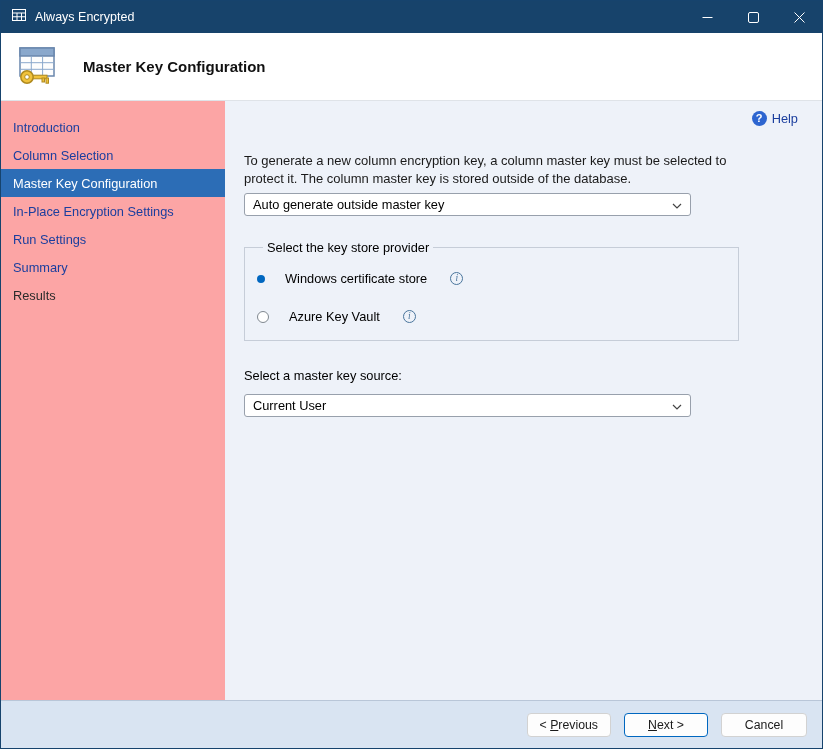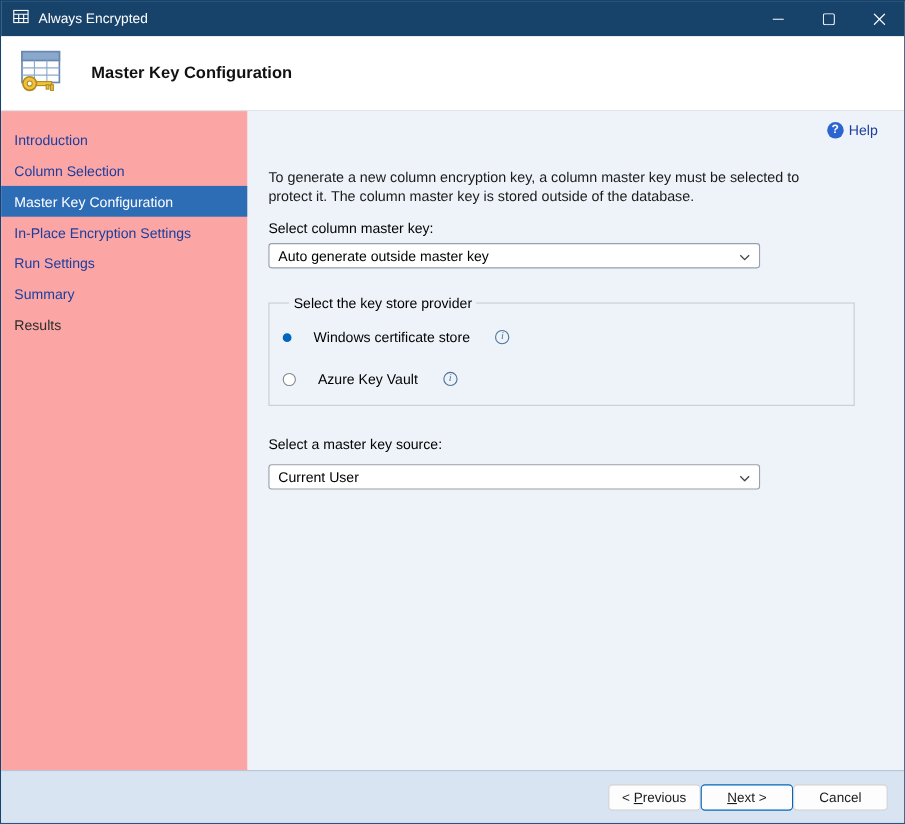--- a/index.html
+++ b/index.html
@@ -41,37 +41,37 @@
 
   .field-label { margin-top:13px; font-size:12.8px; color:#000; }
   .mt-lg { margin-top:27px; }
 
   .combo { margin-top:6px; width:447px; height:23px; background:#fff;
            border:1px solid #98a0ac; border-radius:3px; display:flex; align-items:center;
            justify-content:space-between; padding:0 8px; font-size:12.8px; color:#000;
            cursor:pointer; }
   .combo.mt-md { margin-top:11px; }
 
-  fieldset.group { margin-top:24px; width:533px; border:1px solid #c6cdd8;
+  fieldset.group { margin-top:24px; width:495px; border:1px solid #c6cdd8;
                    padding:4px 0 16px 12px; background:transparent; }
   legend.group-legend { font-size:12.8px; color:#000; padding:0 4px; margin-left:6px; }
 
   .radio-row { display:flex; align-items:center; gap:20px; margin-top:12px;
                font-size:12.8px; color:#000; cursor:pointer; }
   .radio-row + .radio-row { margin-top:23px; }
   .radio.selected { width:6px; height:6px; border:4px solid #0067c0; border-radius:50%; background:#fff; }
   .radio.unselected { width:12px; height:12px; border:1px solid #808890; border-radius:50%; background:#fff; }
   .info-icon { width:13px; height:13px; border:1px solid #49759c; border-radius:50%;
                color:#49759c; font-size:9.5px; font-style:italic;
                font-family:"Liberation Serif", serif; display:flex; align-items:center;
                justify-content:center; margin-left:3px; line-height:1; cursor:pointer; }
 
   
   .footer { height:48px; min-height:48px; background:#d9e4f2; border-top:1px solid #b9c6d8;
-            display:flex; align-items:center; justify-content:flex-end; 
+            display:flex; align-items:center; justify-content:flex-end; gap:13px;
             padding-right:15px; }
   .btn { height:24px; min-width:72px; padding:0 12px; background:#fdfdfd;
          border:1px solid #d2d2d2; border-radius:4px; font-size:12.3px;
          font-family:inherit; color:#1a1a1a; cursor:pointer; }
   .btn.default { border-color:#0067c0; min-width:84px; }
   .btn.cancel { min-width:86px; }
   .accel { text-decoration:underline; }
 </style>
 </head>
 <body>
@@ -142,21 +142,20 @@
 
     <div class="content">
 
       <div class="help-link">
         <span class="help-icon">?</span>
         <span>Help</span>
       </div>
 
       <div class="description">To generate a new column encryption key, a column master key must be selected to protect it.  The column master key is stored outside of the database.</div>
 
-      <div class="field-label">Select column master key:</div>
       <div class="combo">
         <span>Auto generate outside master key</span>
         <span>
           <svg width="10" height="6" viewBox="0 0 10 6">
               <polyline points="1,1 5,5 9,1" fill="none" stroke="#444" stroke-width="1.2"></polyline>
             </svg>
         </span>
       </div>
 
       <fieldset class="group">

